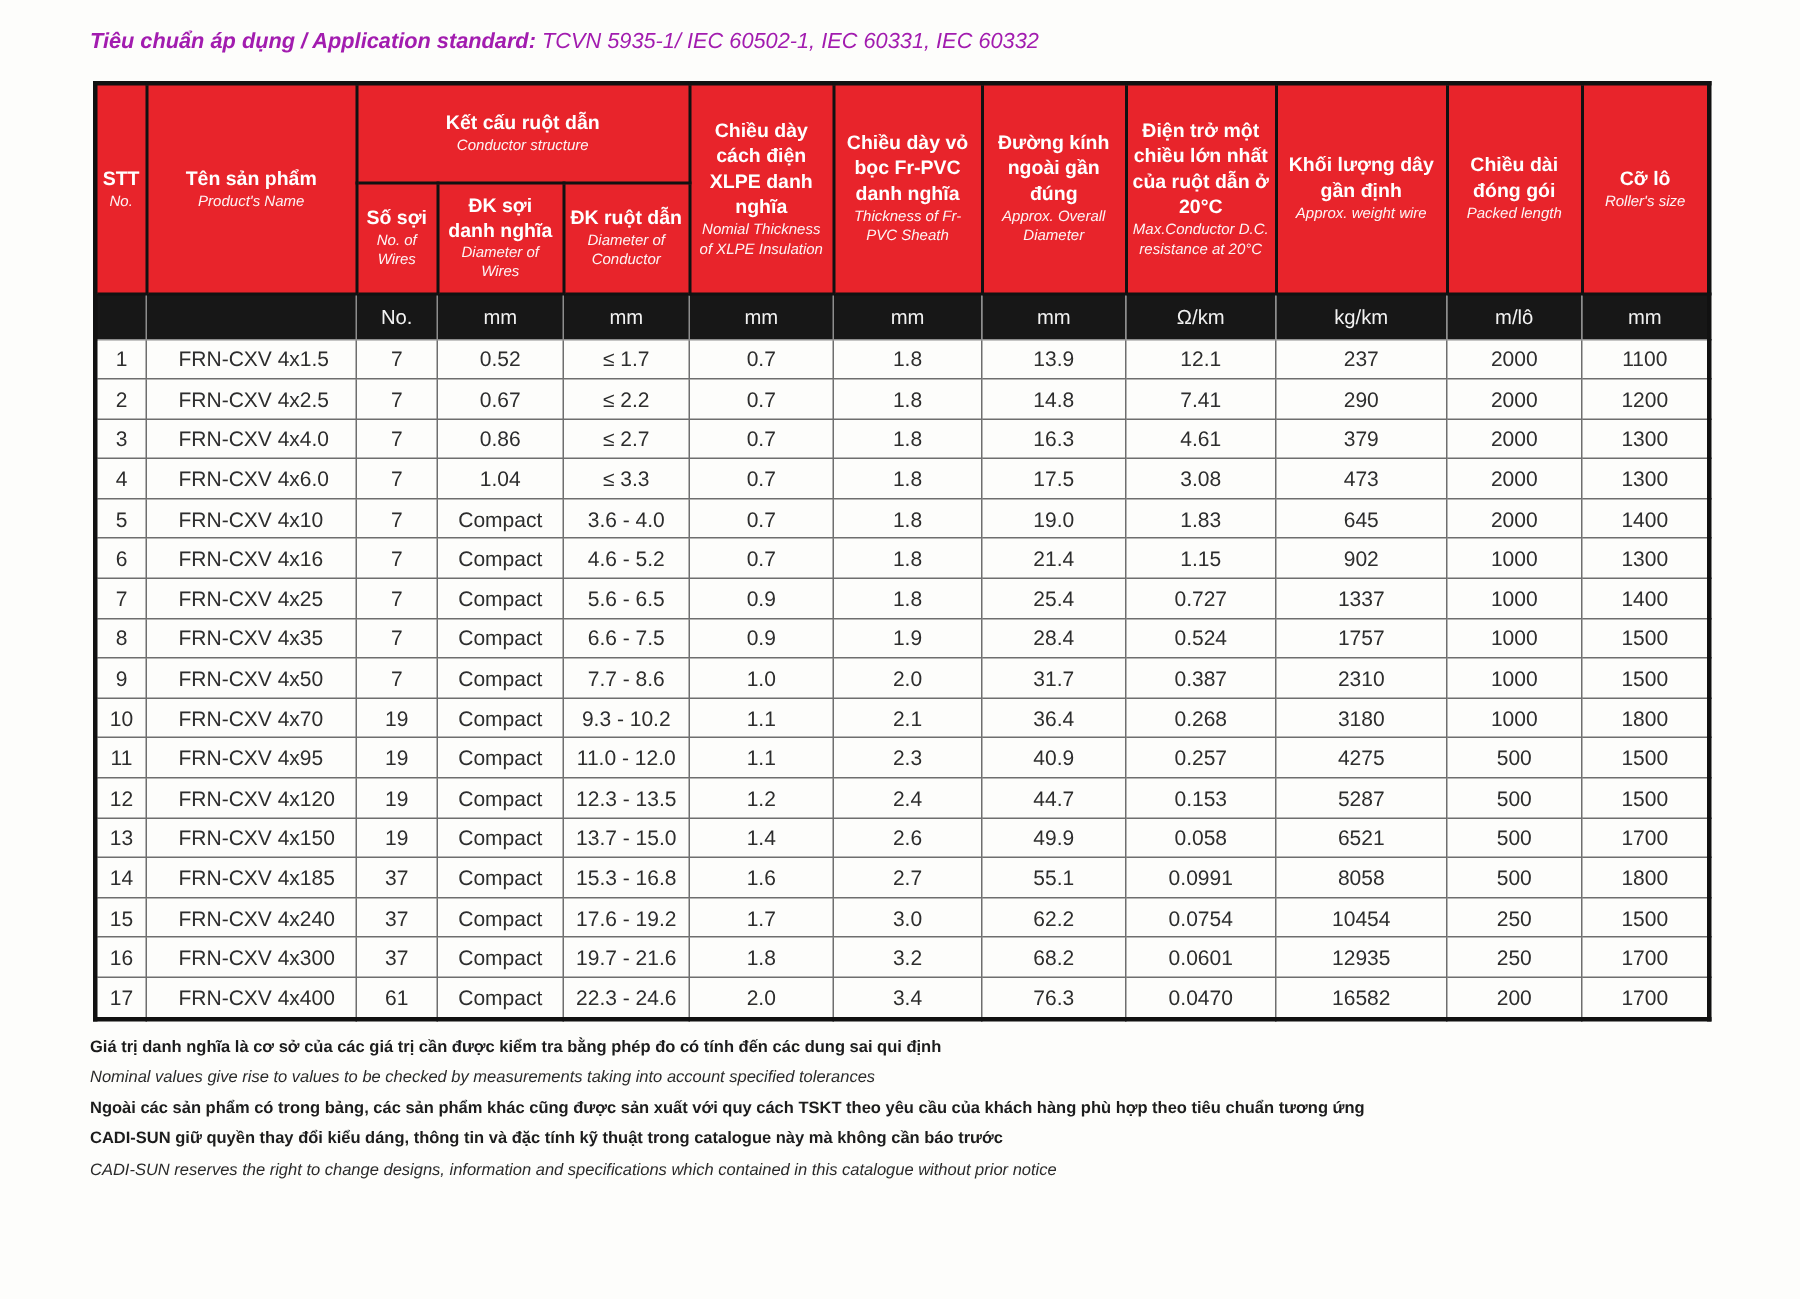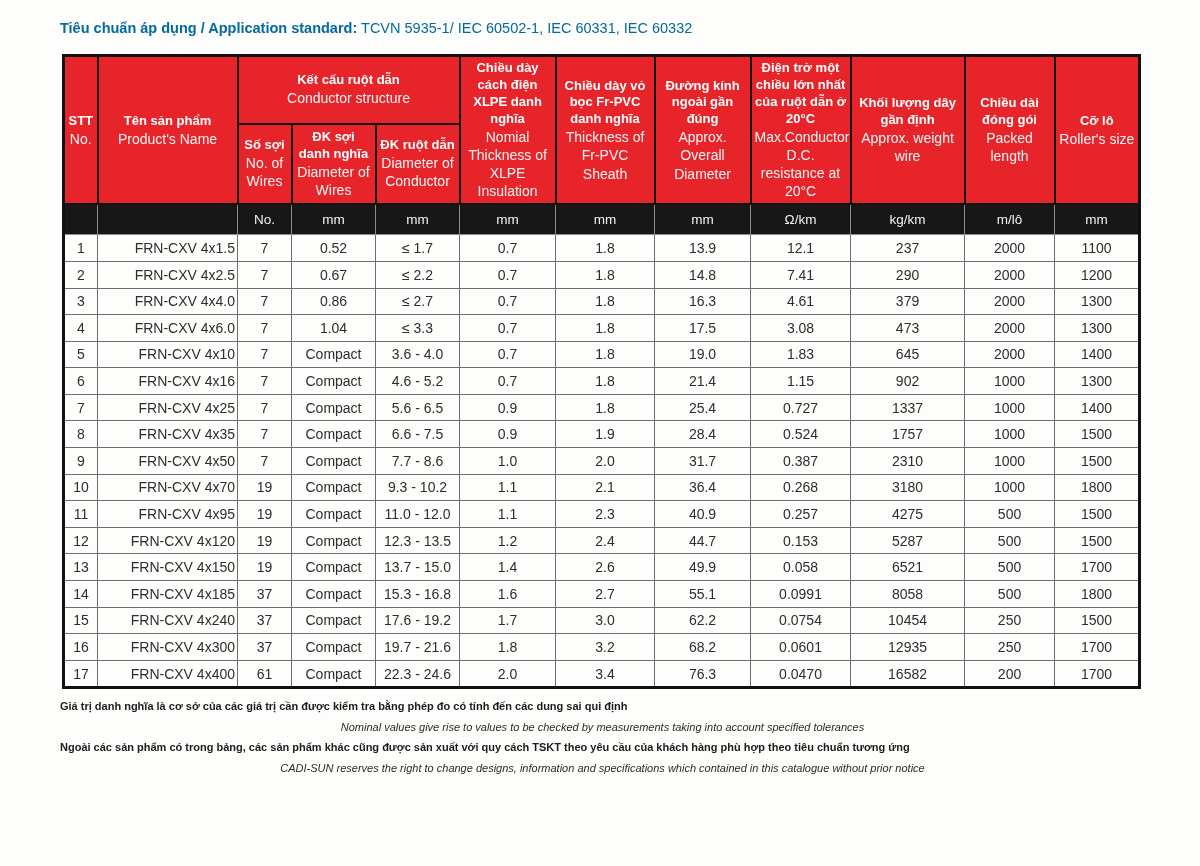--- a/index.html
+++ b/index.html
@@ -14,22 +14,23 @@
     height: 866px;
     box-sizing: border-box;
     padding: 18px 60px 0 60px;
     background: #fdfdfb;
     overflow: hidden;
   }
   .standard-line {
     margin: 0 0 16px 0;
     font-size: 14.5px;
     line-height: 20px;
-    color: #0369a1;
+    color: #a21caf;
     white-space: nowrap;
+    font-style: italic;
   }
   .standard-line strong { font-weight: bold; }
 
   table.spec {
     border-collapse: collapse;
     table-layout: fixed;
     width: 1078px;
     margin-left: 2px;
     border: 3px solid #111;
   }
@@ -43,22 +44,23 @@
     font-weight: normal;
   }
   .hdr .vi {
     display: block;
     font-weight: bold;
     font-size: 13px;
     line-height: 1.3;
   }
   .hdr .en {
     display: block;
+    font-style: italic;
     font-weight: normal;
-    font-size: 14px;
+    font-size: 10px;
     line-height: 1.3;
     opacity: 0.95;
   }
   thead tr.row-group { height: 66px; }
   thead tr.row-sub   { height: 74px; }
   tr.units td {
     background: #171717;
     color: #f2f2f2;
     border: 1px solid #8d8d8d;
     border-top: 2px solid #111;
@@ -71,35 +73,35 @@
     border: 1px solid #6e6e6e;
     text-align: center;
     font-size: 14px;
     color: #2d2d2d;
     height: 25.6px;
     padding: 0 2px;
     white-space: nowrap;
     overflow: hidden;
   }
   tbody td.name-col {
-    text-align: right;
+    text-align: left;
     padding-left: 21px;
   }
   .notes {
     margin-top: 7px;
     width: 1085px;
   }
   .notes p {
     margin: 0;
     font-size: 11px;
     line-height: 20.5px;
     color: #1c1c1c;
   }
   .notes p.n-bold { font-weight: bold; }
-  .notes p.n-italic { font-style: italic; font-weight: normal; color: #2a2a2a; text-align: center; }
+  .notes p.n-italic { font-style: italic; font-weight: normal; color: #2a2a2a; }
 </style>
 </head>
 <body>
 
 <div class="page">
 
   <p class="standard-line"><strong>Tiêu chuẩn áp dụng / Application standard:</strong><span> TCVN 5935-1/ IEC 60502-1, IEC 60331, IEC 60332</span></p>
 
   <table class="spec">
     <colgroup>
@@ -427,16 +429,17 @@
           <td>200</td>
           <td>1700</td>
         </tr>
       </tbody>
   </table>
 
   <div class="notes">
     <p class="n-bold">Giá trị danh nghĩa là cơ sở của các giá trị cần được kiểm tra bằng phép đo có tính đến các dung sai qui định</p>
     <p class="n-italic">Nominal values give rise to values to be checked by measurements taking into account specified tolerances</p>
     <p class="n-bold">Ngoài các sản phẩm có trong bảng, các sản phẩm khác cũng được sản xuất với quy cách TSKT theo yêu cầu của khách hàng phù hợp theo tiêu chuẩn tương ứng</p>
+    <p class="n-bold">CADI-SUN giữ quyền thay đổi kiểu dáng, thông tin và đặc tính kỹ thuật trong catalogue này mà không cần báo trước</p>
     <p class="n-italic">CADI-SUN reserves the right to change designs, information and specifications which contained in this catalogue without prior notice</p>
   </div>
 
 </div>
 
 </body></html>

